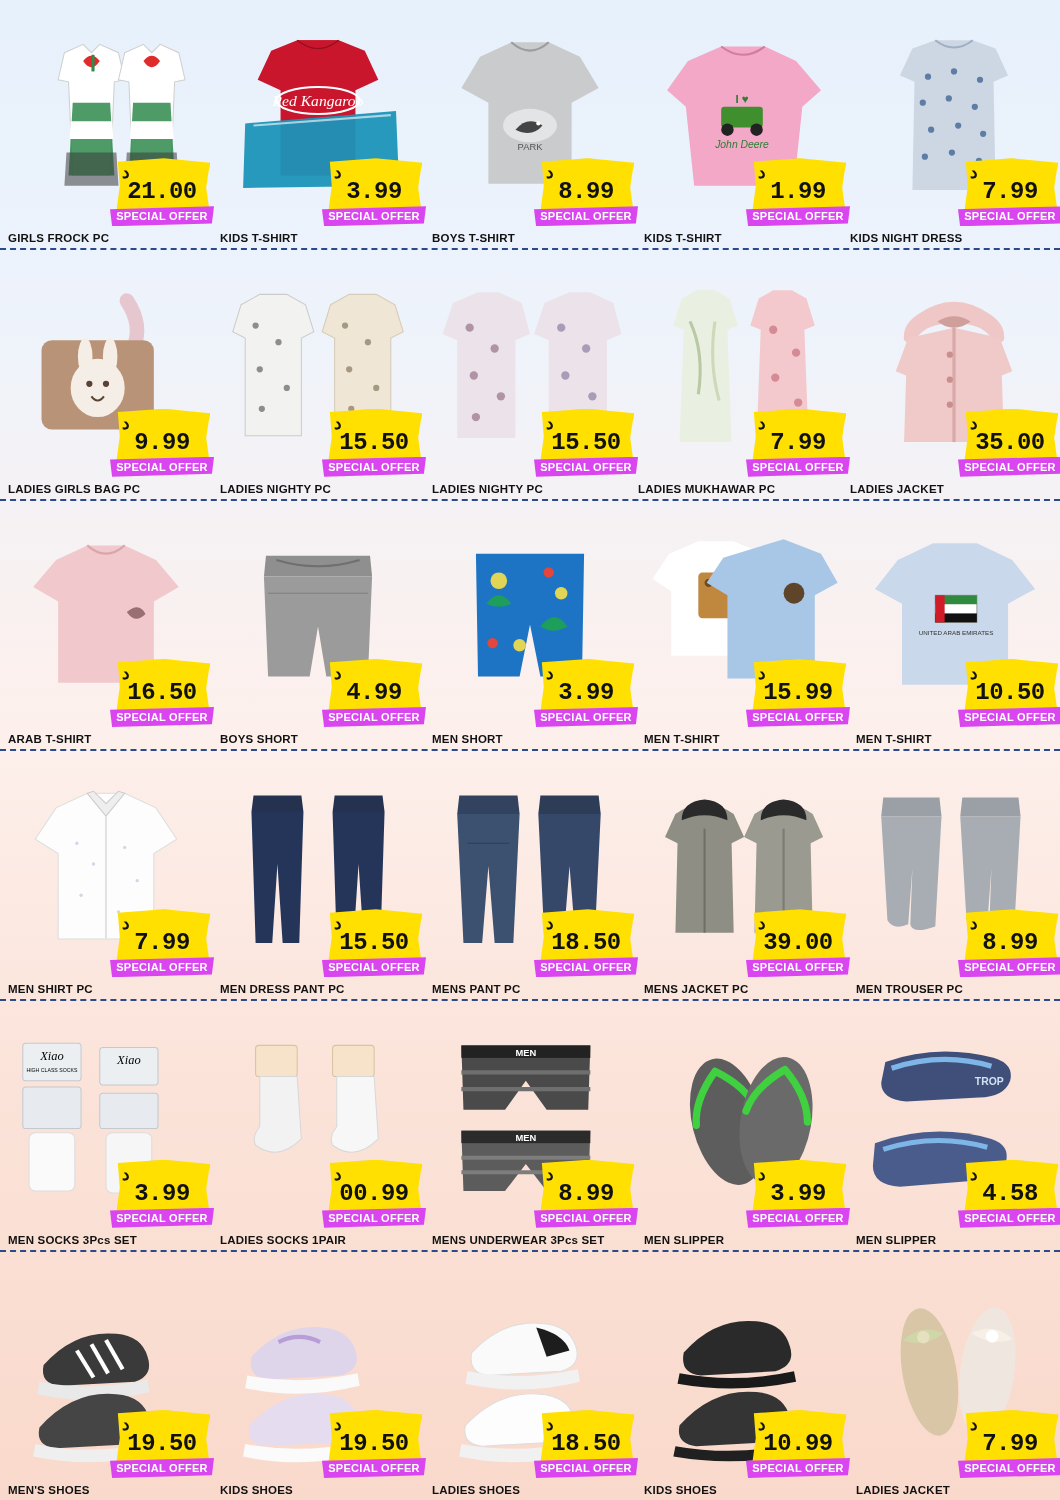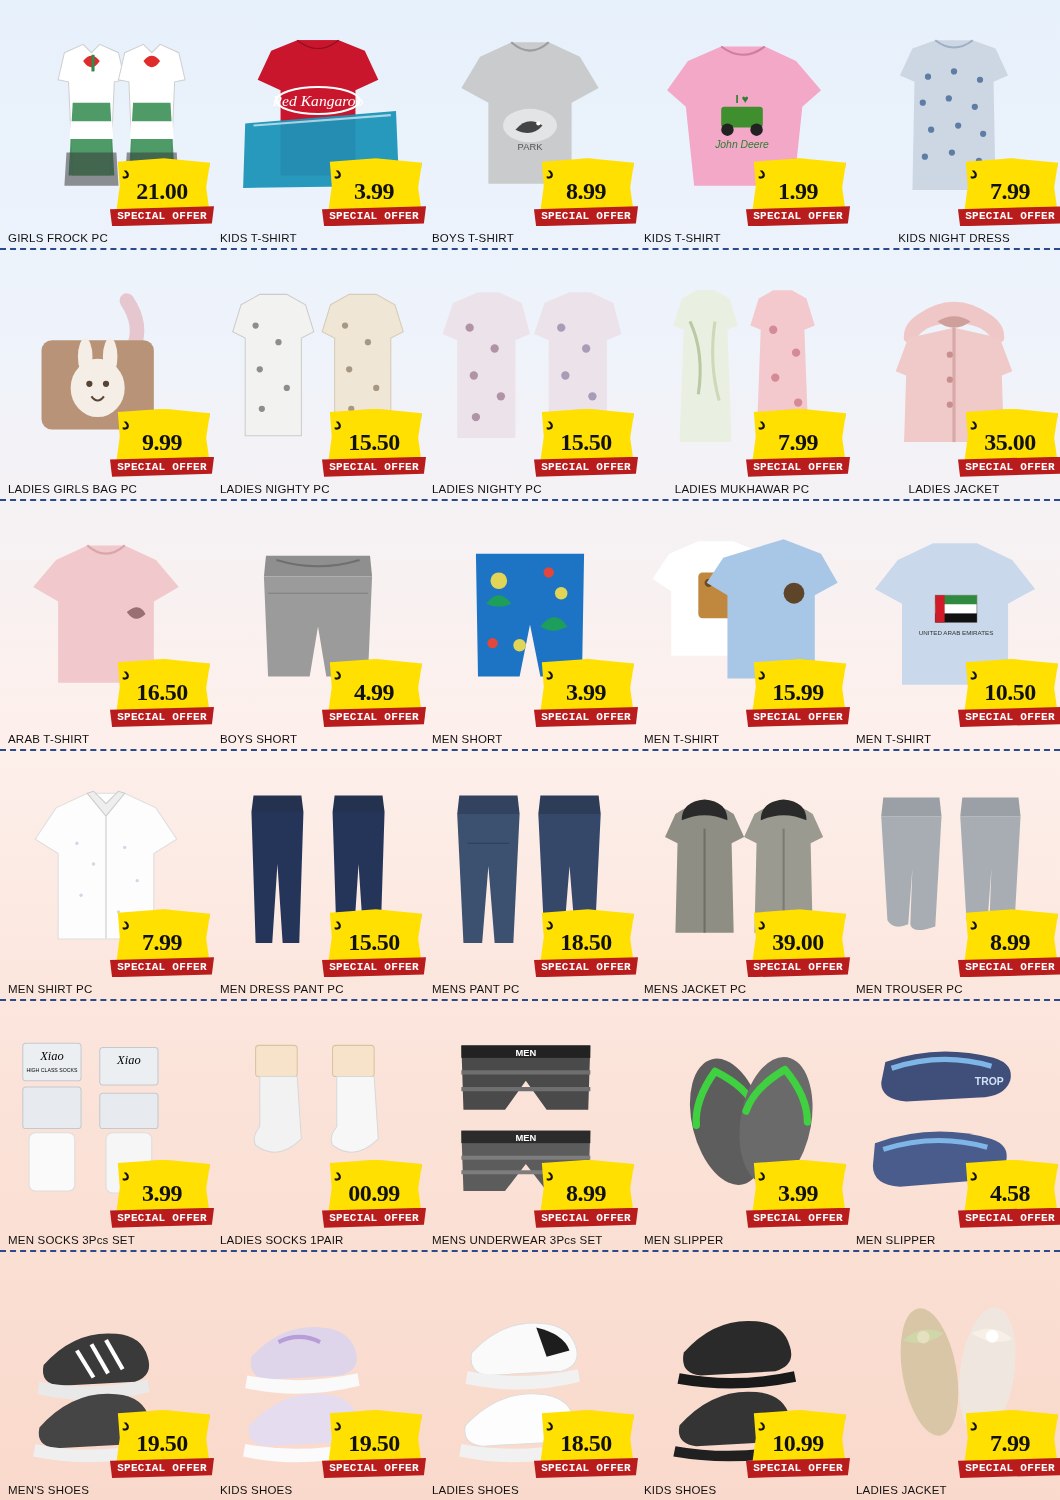--- a/index.html
+++ b/index.html
@@ -30,31 +30,31 @@
   }
   .imgwrap {
     flex:1 1 auto;
     width:100%;
     display:flex;
     align-items:center;
     position:relative;
   }
   .label {
     font-size:11.5px;
-    font-weight:normal;
+    font-weight:bold;
     color:#111;
     letter-spacing:.2px;
     text-align:left;
     width:100%;
     padding-left:6px;
     line-height:1.12;
     margin-bottom:3px;
     z-index:5;
   }
-  .label.ctr { text-align:center; padding-left:0; }
+  .label.ctr { text-align:left; padding-left:0; }
 
   
   .tag {
     position:absolute;
     right:2px;
     bottom:16px;
     width:96px;
     height:74px;
     z-index:20;
   }
@@ -66,28 +66,28 @@
   }
   .tag .dh {
     position:absolute; left:8px; top:4px;
     font-size:17px; font-weight:bold; color:#111;
     font-family:"Liberation Serif", serif;
   }
   .tag .price {
     position:absolute; left:0; top:20px; width:96px;
     text-align:center;
     font-size:24px; font-weight:bold; color:#111;
-    font-family:Liberation Serif, serif;
+    font-family:Liberation Mono, monospace;
     letter-spacing:-0.5px;
   }
   .tag .red {
     position:absolute; left:-4px; top:48px; width:104px; height:20px;
-    background:#b91c1c;
+    background:#d946ef;
     clip-path: polygon(0% 14%, 100% 0%, 98% 86%, 2% 100%);
-    display:flex; align-items:center; justify-content:center;font-family:Liberation Mono, monospace;
+    display:flex; align-items:center; justify-content:center;
   }
   .tag .red span {
     color:#fff; font-size:11px; font-weight:bold; letter-spacing:.3px;
   }
 
   svg { display:block; }
 </style>
 </head>
 <body>
 

